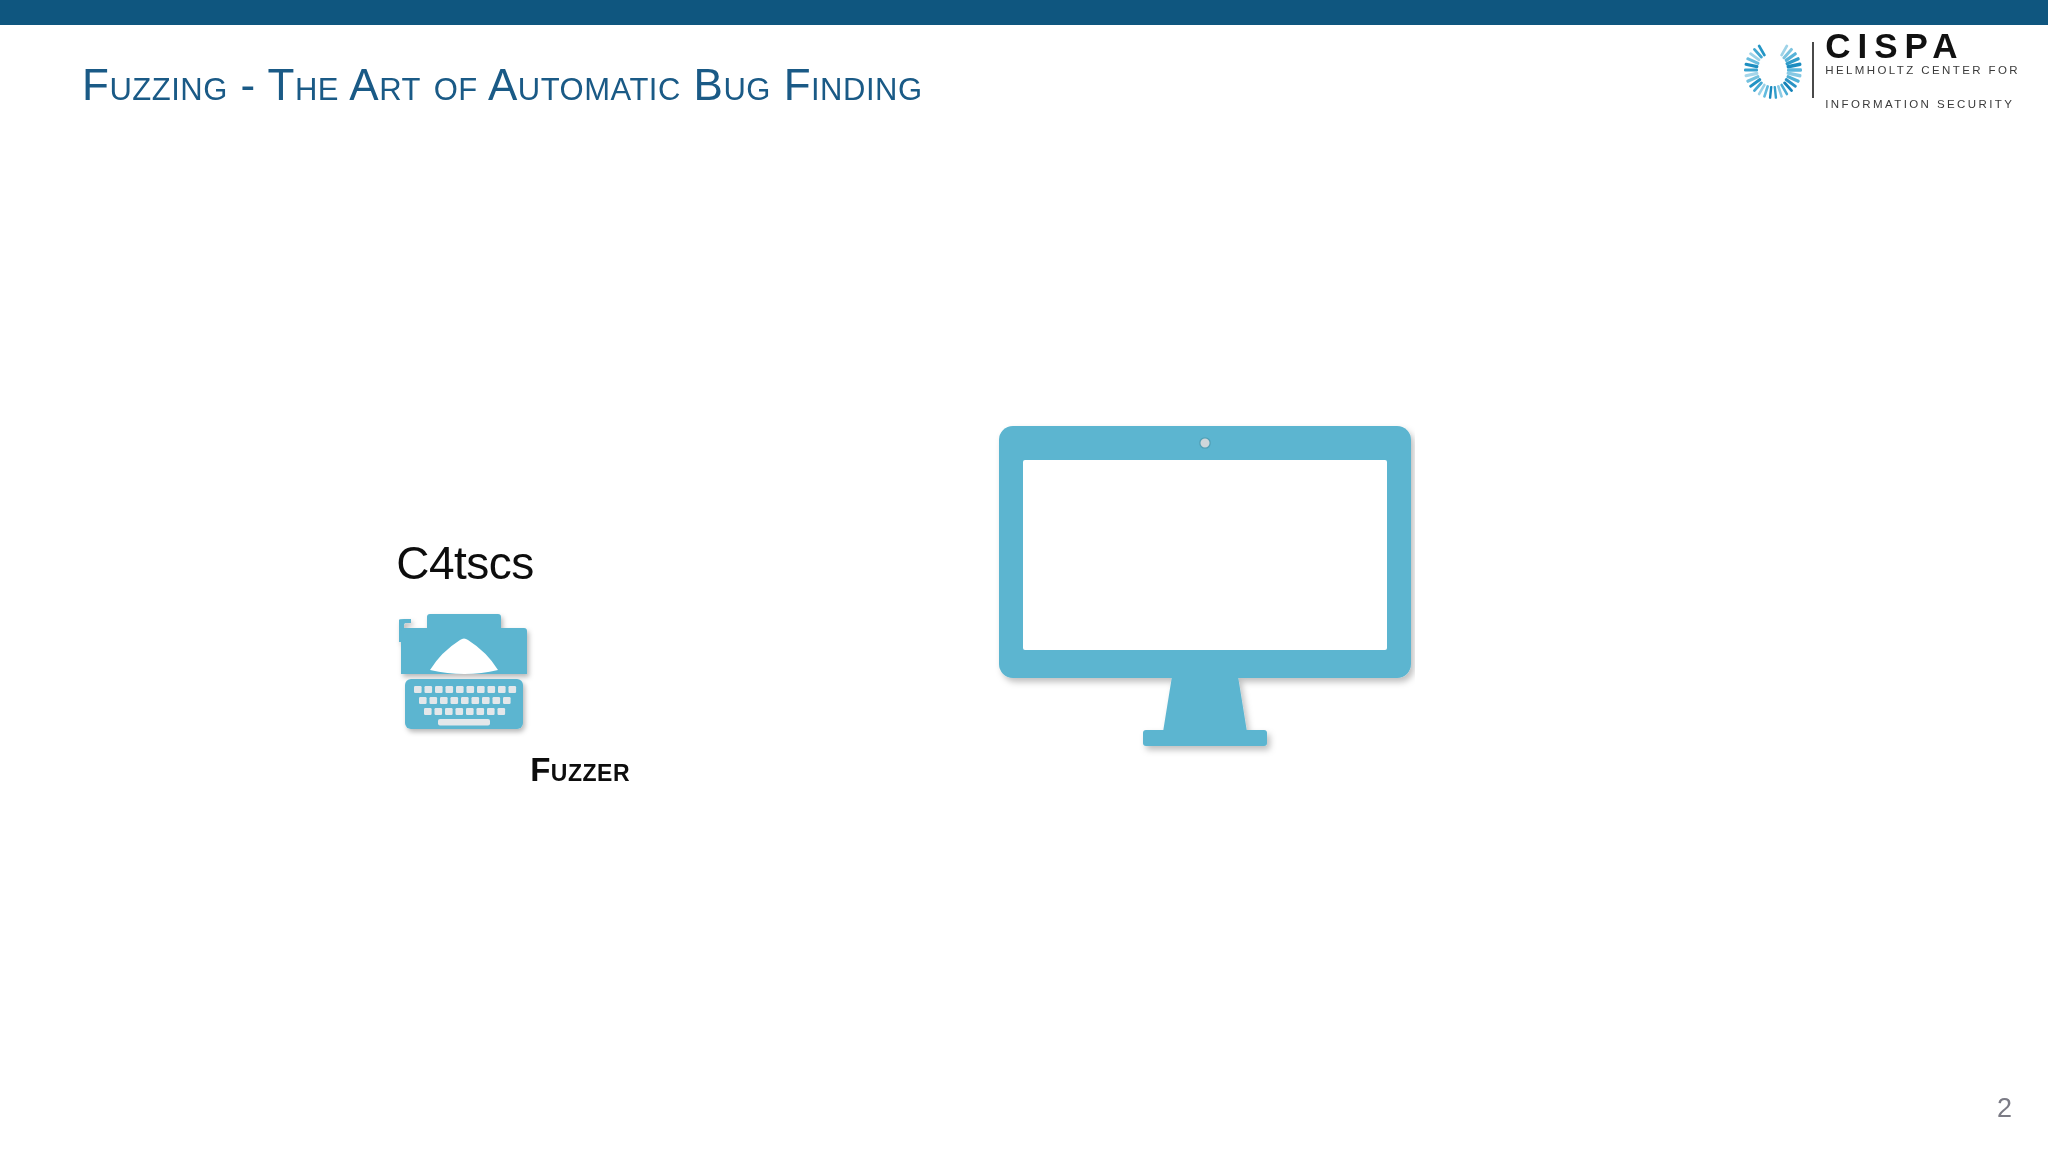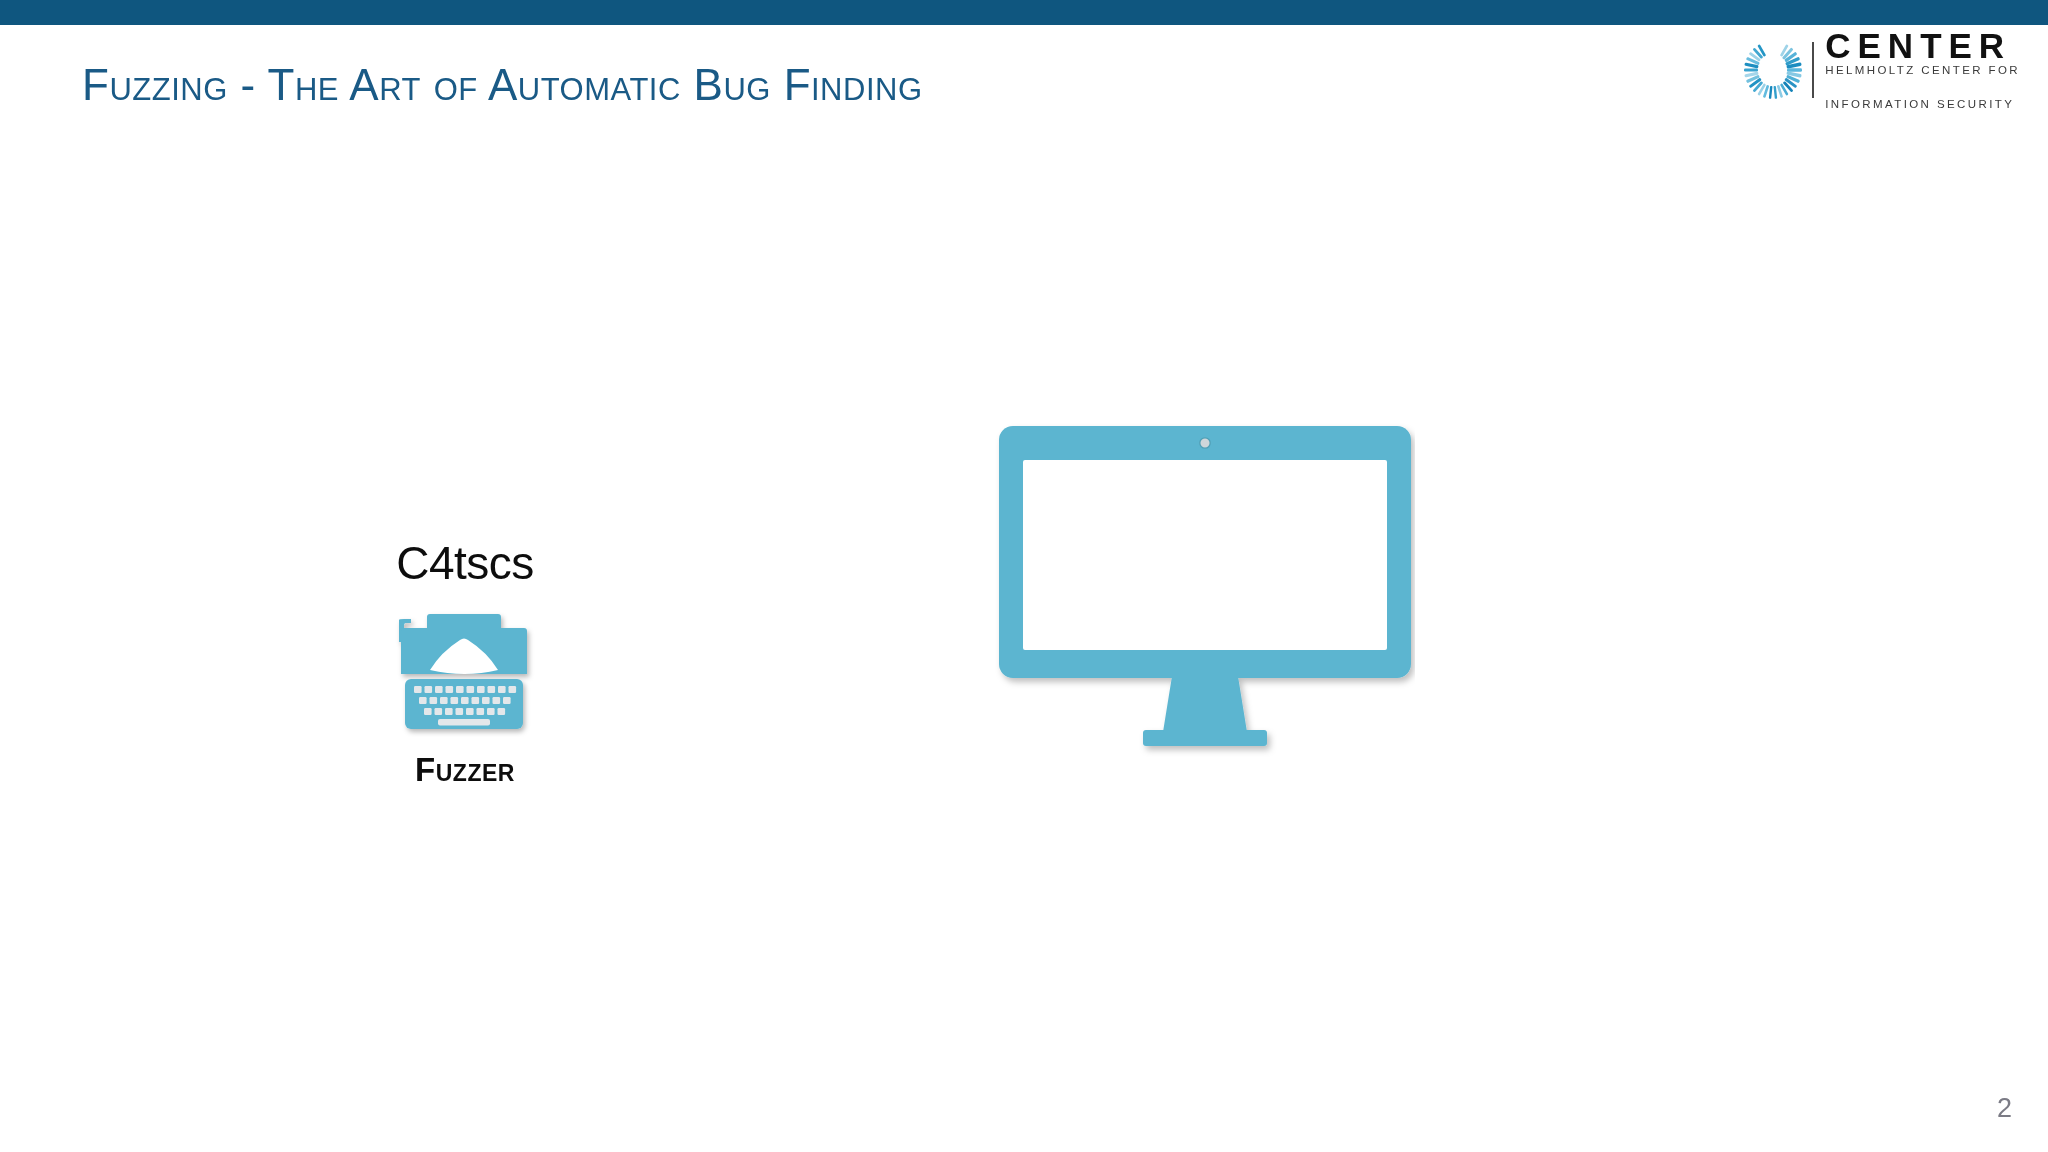--- a/index.html
+++ b/index.html
@@ -114,20 +114,21 @@
   }
   .fuzzer-label {
     margin-top: 16px;
     font-family: "Liberation Sans", sans-serif;
     font-size: 33px;
     font-weight: 700;
     font-variant: small-caps;
     letter-spacing: 0.5px;
     color: #0d0d0d;
     line-height: 1.0;
+    text-align: right;
   }
 
   .put-group {
     position: absolute;
     left: 940px;
     top: 418px;
     width: 530px;
     text-align: center;
   }
   .monitor {
@@ -244,21 +245,21 @@
         <g transform="rotate(228)">
             <rect x="16" y="-1.4" width="13" height="2.8" rx="1.2" fill="#41a7d1"></rect>
           </g>
         <g transform="rotate(240)">
             <rect x="16" y="-1.4" width="13" height="2.8" rx="1.2" fill="#2496c6"></rect>
           </g>
       </g>
     </svg>
     <div class="logo-divider"></div>
     <div class="logo-text">
-      <div class="logo-name">CENTER</div>
+      <div class="logo-name">CISPA</div>
       <div class="logo-sub">HELMHOLTZ CENTER FOR</div>
       <div class="logo-sub" style="margin-top:18px">INFORMATION SECURITY</div>
     </div>
   </div>
 
   <div class="fuzzer-group">
 
     <div class="fuzzer-seed">C4tscs</div>
 
     <svg class="typewriter" viewBox="0 0 160 135">

